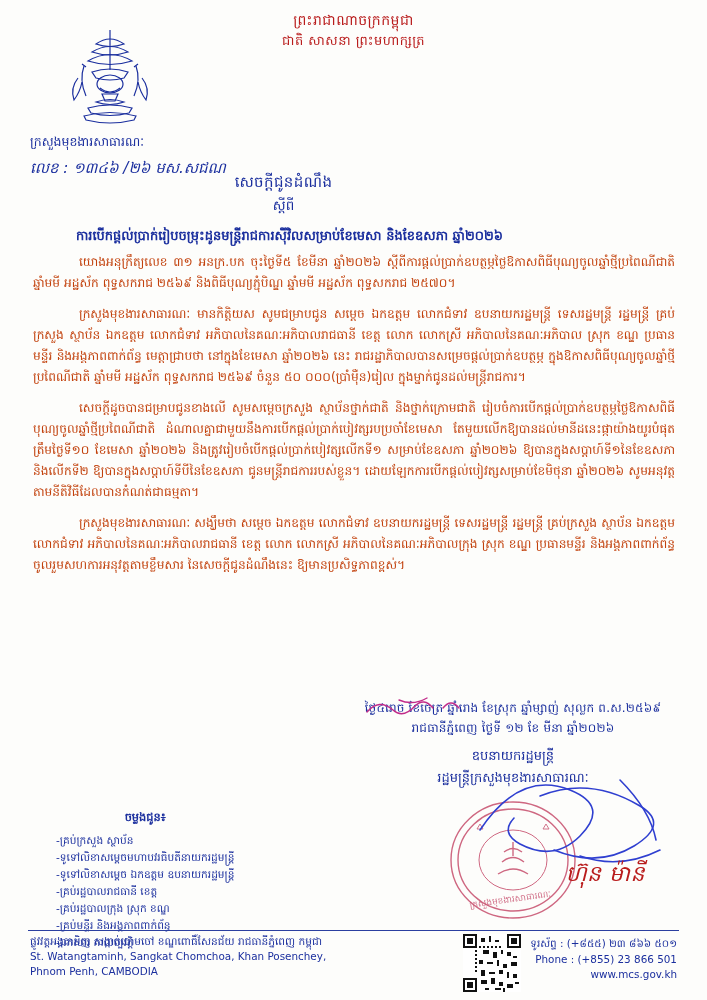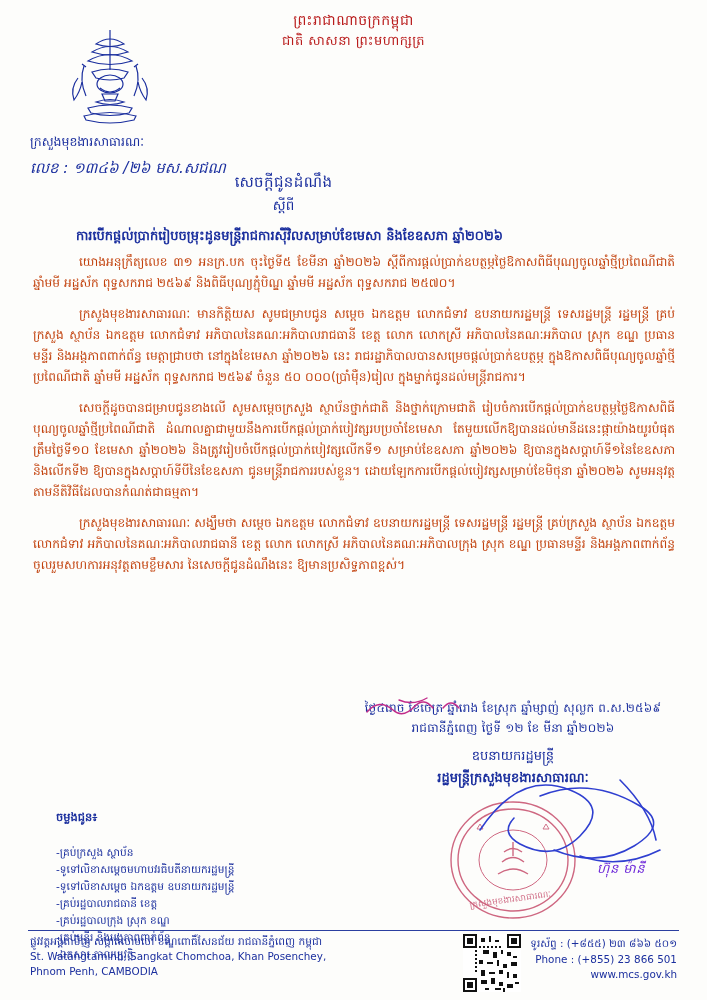--- a/index.html
+++ b/index.html
@@ -91,28 +91,28 @@
     right: 34px;
     top: 698px;
     width: 320px;
     text-align: center;
     color: #1b2f9e;
     font-size: 12px;
     line-height: 1.7;
   }
   .sig-zone .date-line { letter-spacing: .2px; }
   .sig-zone .role { margin-top: 6px; font-size: 13px; }
-  .sig-zone .role2 { font-size: 13px; font-weight: bold; }
+  .sig-zone .role2 { font-size: 13px; }
 
   .signame {
     position: absolute;
     right: 62px;
     top: 860px;
-    font-size: 13px;
-    color: #6d28d9;
+    font-size: 22px;
+    color: #b91c1c;
     font-style: italic;
     letter-spacing: .5px;
   }
 
   
   .scrawl {
     position: absolute;
     right: 60px;
     top: 690px;
     width: 300px;
@@ -143,21 +143,21 @@
 
   
   .cc {
     position: absolute;
     left: 56px;
     top: 808px;
     color: #1b2f9e;
     font-size: 10.6px;
     line-height: 1.6;
   }
-  .cc .cc-title { font-size: 11.4px; font-weight: bold; margin-bottom: 18px; }
+  .cc .cc-title { font-size: 11.4px; font-weight: bold; margin-bottom: 6px; text-align: center; }
   .cc ul { list-style: none; margin: 0; padding: 0; }
   .cc li { white-space: nowrap; }
 
   
   .footer-rule {
     position: absolute;
     left: 28px;
     top: 930px;
     width: 651px;
     height: 1px;

